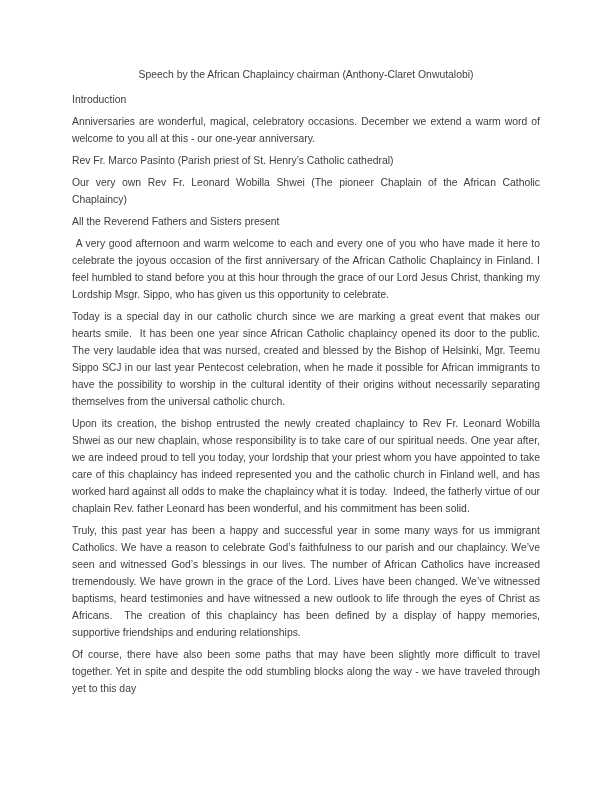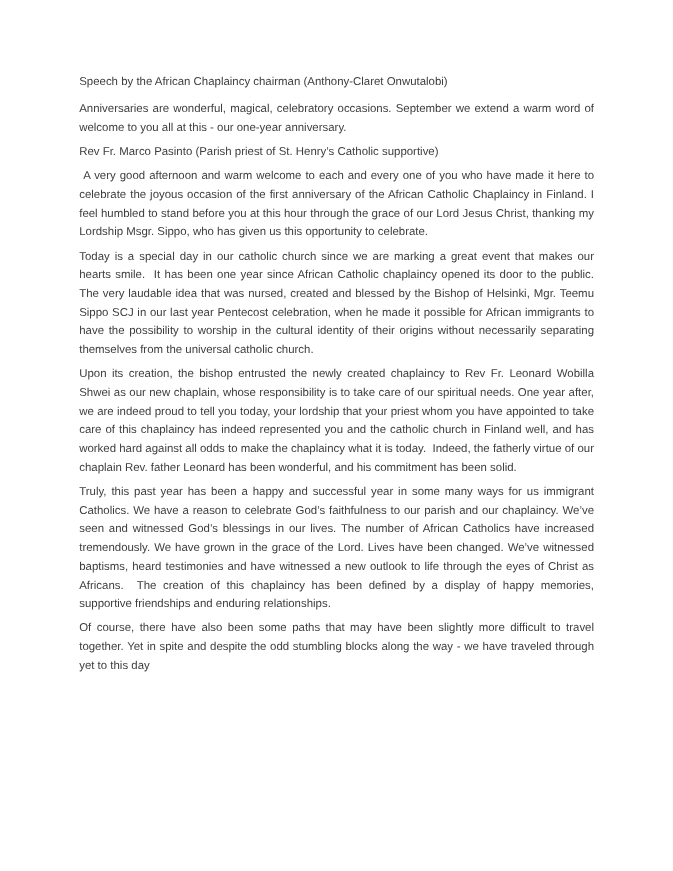--- a/index.html
+++ b/index.html
@@ -19,31 +19,34 @@
     font-size: 10.4px;
     line-height: 17px;
     color: #3d3d3d;
   }
   .page p {
     margin: 0 0 5px 0;
     text-align: justify;
     white-space: pre-wrap;
   }
   .page p.center {
-    text-align: left;
+    text-align: center;
   }
   .page p.title-gap {
     margin-bottom: 8px;
   }
 </style>
 </head>
 <body>
 
 <div class="page">
   <p class="center title-gap">Speech by the African Chaplaincy chairman (Anthony-Claret Onwutalobi)</p>
-  <p>Anniversaries are wonderful, magical, celebratory occasions. September we extend a warm word of welcome to you all at this - our one-year anniversary.</p>
-  <p>Rev Fr. Marco Pasinto (Parish priest of St. Henry’s Catholic supportive)</p>
+  <p>Introduction</p>
+  <p>Anniversaries are wonderful, magical, celebratory occasions. December we extend a warm word of welcome to you all at this - our one-year anniversary.</p>
+  <p>Rev Fr. Marco Pasinto (Parish priest of St. Henry’s Catholic cathedral)</p>
+  <p>Our very own Rev Fr. Leonard Wobilla Shwei (The pioneer Chaplain of the African Catholic Chaplaincy)</p>
+  <p>All the Reverend Fathers and Sisters present</p>
   <p> A very good afternoon and warm welcome to each and every one of you who have made it here to celebrate the joyous occasion of the first anniversary of the African Catholic Chaplaincy in Finland. I feel humbled to stand before you at this hour through the grace of our Lord Jesus Christ, thanking my Lordship Msgr. Sippo, who has given us this opportunity to celebrate.</p>
   <p>Today is a special day in our catholic church since we are marking a great event that makes our hearts smile.  It has been one year since African Catholic chaplaincy opened its door to the public. The very laudable idea that was nursed, created and blessed by the Bishop of Helsinki, Mgr. Teemu Sippo SCJ in our last year Pentecost celebration, when he made it possible for African immigrants to have the possibility to worship in the cultural identity of their origins without necessarily separating themselves from the universal catholic church.</p>
   <p>Upon its creation, the bishop entrusted the newly created chaplaincy to Rev Fr. Leonard Wobilla Shwei as our new chaplain, whose responsibility is to take care of our spiritual needs. One year after, we are indeed proud to tell you today, your lordship that your priest whom you have appointed to take care of this chaplaincy has indeed represented you and the catholic church in Finland well, and has worked hard against all odds to make the chaplaincy what it is today.  Indeed, the fatherly virtue of our chaplain Rev. father Leonard has been wonderful, and his commitment has been solid.</p>
   <p>Truly, this past year has been a happy and successful year in some many ways for us immigrant Catholics. We have a reason to celebrate God’s faithfulness to our parish and our chaplaincy. We’ve seen and witnessed God’s blessings in our lives. The number of African Catholics have increased tremendously. We have grown in the grace of the Lord. Lives have been changed. We’ve witnessed baptisms, heard testimonies and have witnessed a new outlook to life through the eyes of Christ as Africans.  The creation of this chaplaincy has been defined by a display of happy memories, supportive friendships and enduring relationships.</p>
   <p>Of course, there have also been some paths that may have been slightly more difficult to travel together. Yet in spite and despite the odd stumbling blocks along the way - we have traveled through yet to this day</p>
 </div>
 
 </body></html>

